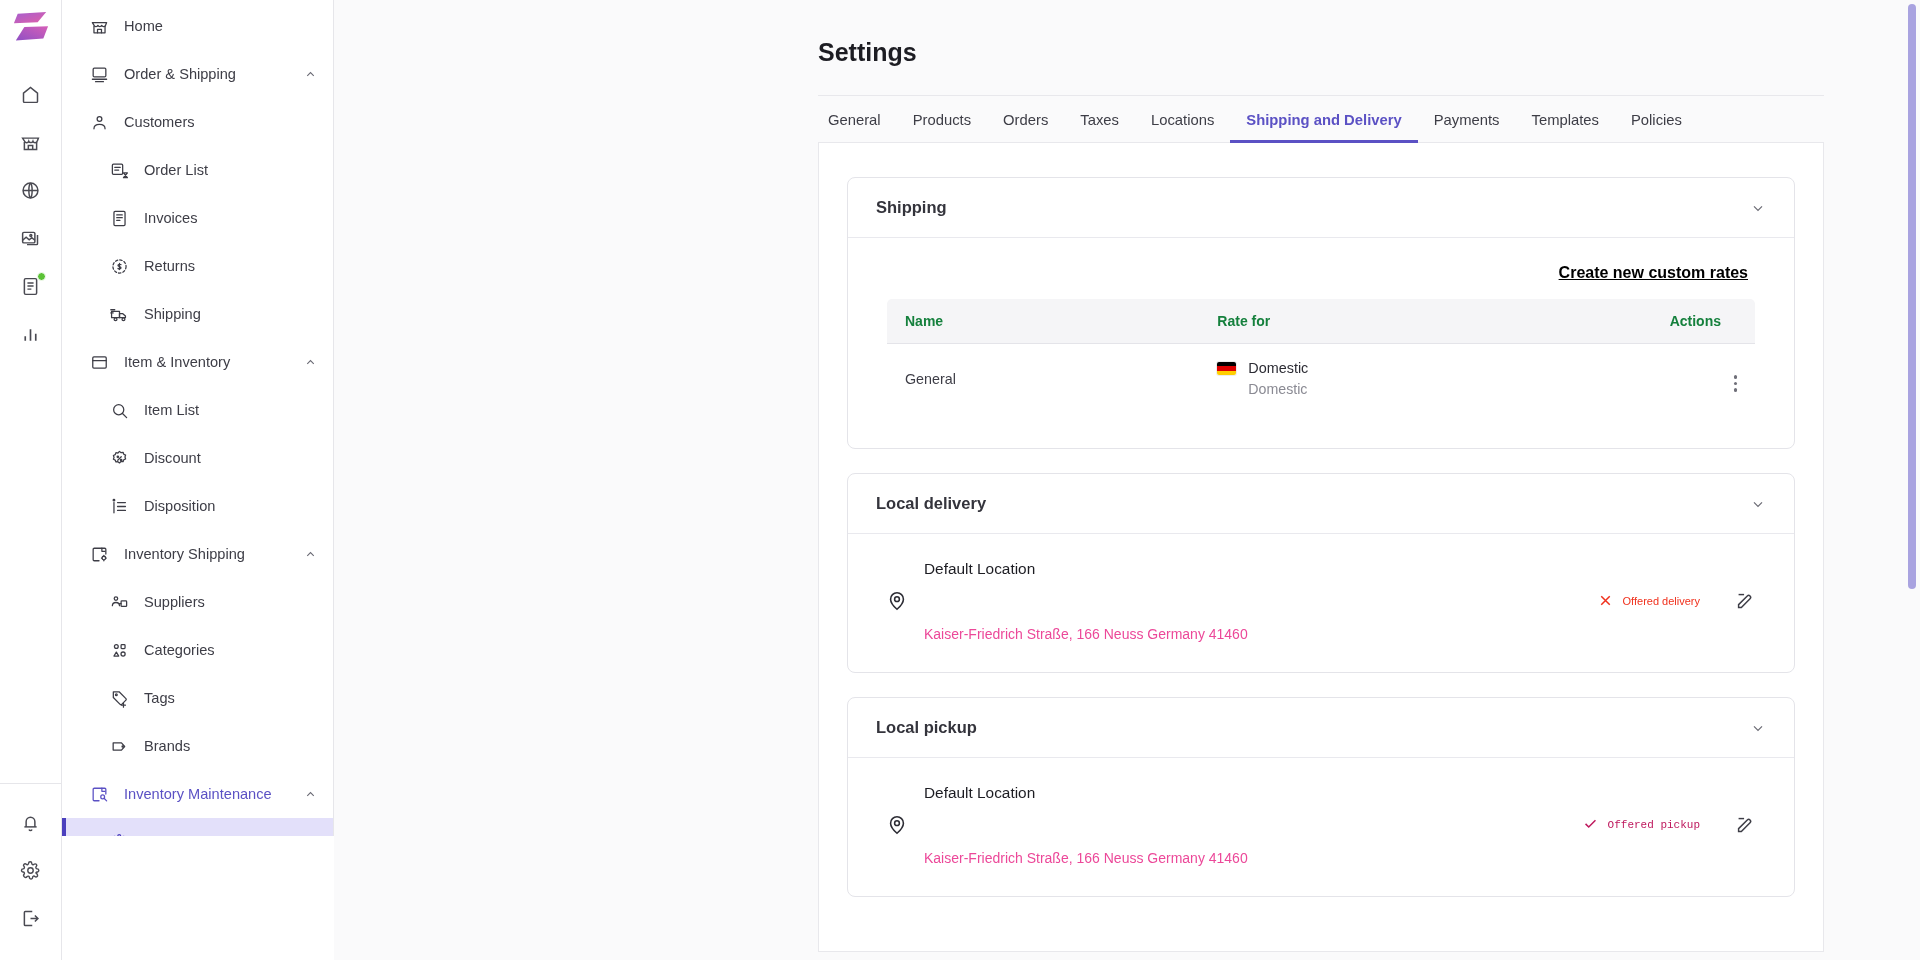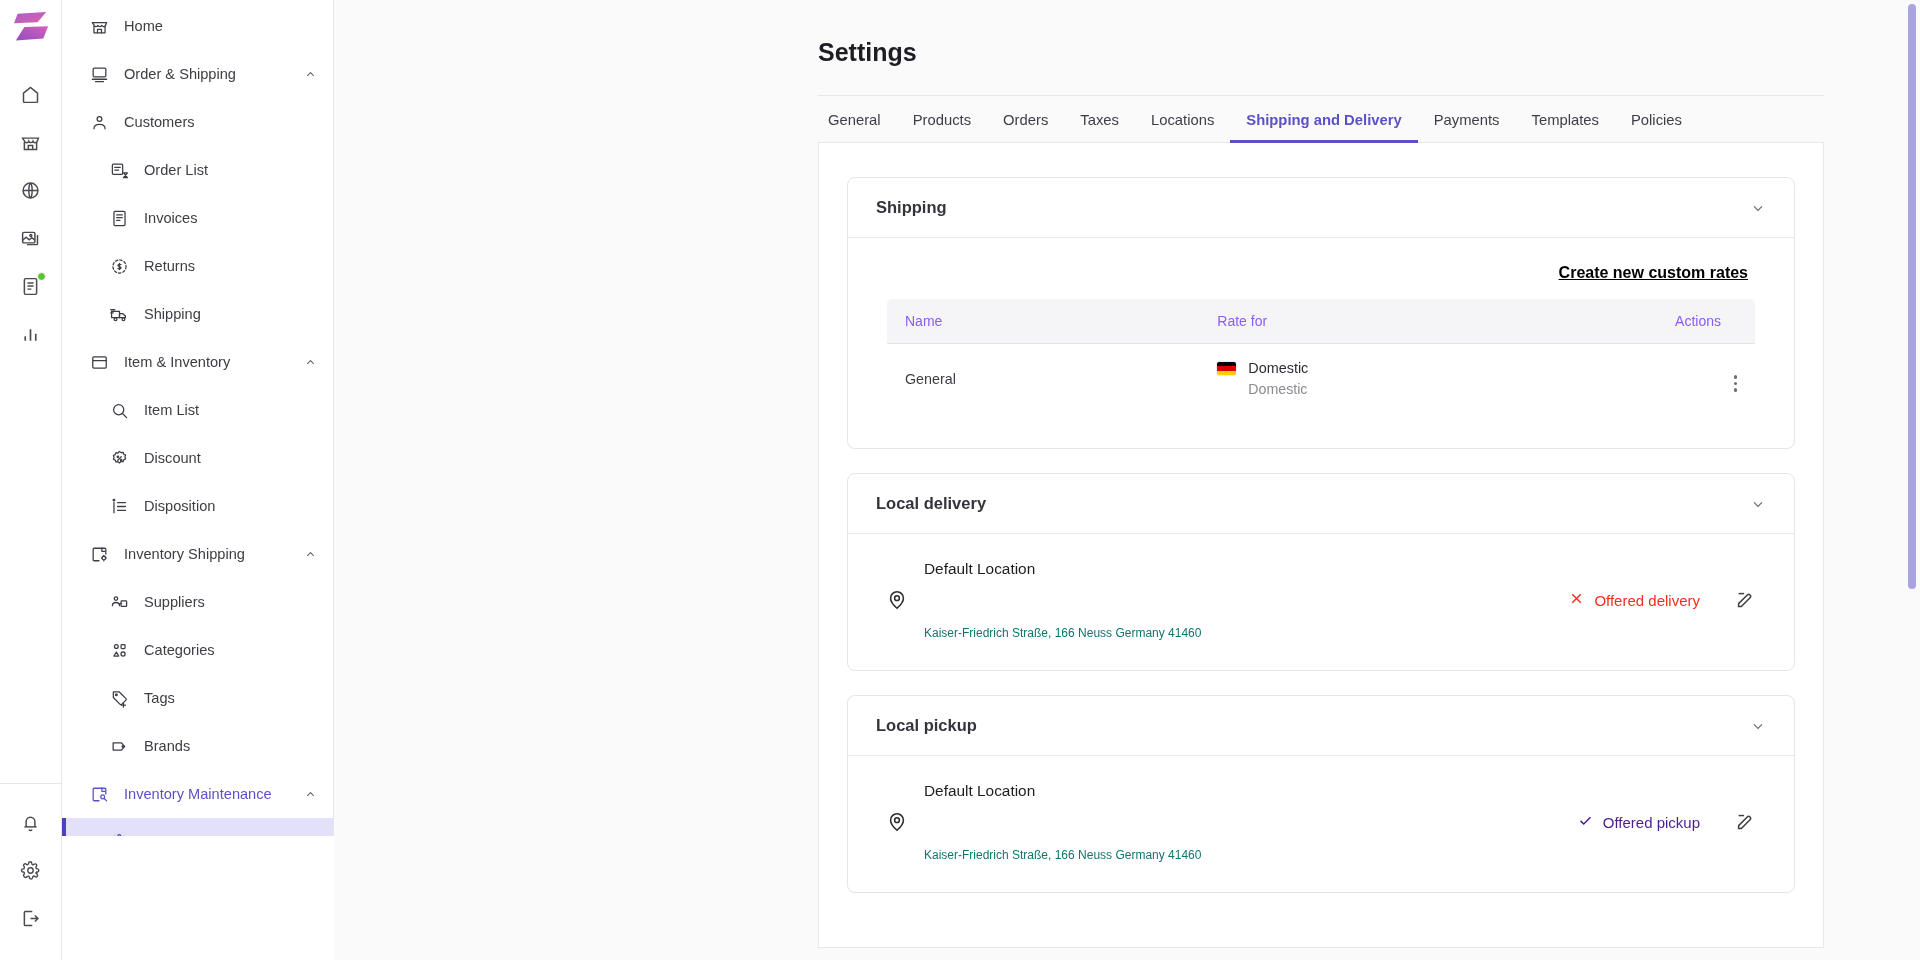--- a/index.html
+++ b/index.html
@@ -114,21 +114,21 @@
   .chev { color: #6a6a74; display: flex; align-items: center; cursor: pointer; }
   .card-body { padding: 26px 38px 34px 38px; }
 
   .create-link-row { display: flex; justify-content: flex-end; padding: 0 8px 16px 0; }
   .create-link {
     color: #000000; font-size: 16px; text-decoration: underline; cursor: pointer; font-weight: bold;
   }
 
   table.rates { width: 100%; border-collapse: collapse; border: 1px solid #e4e4e9; border-radius: 6px; overflow: hidden; }
   table.rates thead th {
-    background: #f5f5f7; color: #8b5cf6; font-size: 14px; font-weight: 400;
+    background: #f5f5f7; color: #15803d; font-size: 14px; font-weight: 700;
     text-align: left; padding: 14px 18px; border-bottom: 1px solid #e4e4e9;
   }
   table.rates thead th.actions-col { text-align: right; padding-right: 34px; }
   table.rates tbody td {
     padding: 14px 18px; font-size: 14.3px; color: #3d3d46;
     border-bottom: 1px solid #eaeaee; vertical-align: middle;
   }
   .rate-for { display: flex; align-items: flex-start; gap: 12px; }
   .flag {
     width: 19px; height: 13px; border-radius: 2px; overflow: hidden;
@@ -166,24 +166,24 @@
     color: #fff; font-size: 14px; display: flex; align-items: center;
     justify-content: center; cursor: pointer;
   }
 
   .loc-row {
     display: flex; align-items: center; padding: 26px 38px 30px 38px;
   }
   .loc-pin { width: 22px; height: 24px; color: #2c2c34; margin-right: 16px; flex: 0 0 22px; }
   .loc-texts { flex: 1; }
   .loc-name { font-size: 15.4px; color: #1d1d23; margin-bottom: 7px; }
-  .loc-addr { font-size: 12px; color: #0f766e; margin-top: 48px; }
-  .loc-status { display: flex; align-items: center; gap: 9px; font-size: 15px; margin-right: 34px; }
+  .loc-addr { font-size: 14px; color: #ec4899; margin-top: 48px; }
+  .loc-status { display: flex; align-items: center; gap: 9px; font-size: 11px; margin-right: 34px; }
   .loc-status.no { color: #f0301c; }
-  .loc-status.yes { color: #4c1d95; }
+  .loc-status.yes { color: #be185d; font-family: Liberation Mono, monospace; }
   .edit-btn { width: 22px; height: 22px; color: #3d3d46; cursor: pointer; display:flex; }
 
   
   .scrollbar {
     position: absolute; right: 4px; top: 4px;
     width: 8px; height: 585px; border-radius: 5px;
     background: #a9a3e0; cursor: pointer;
   }
 </style>
 </head>

